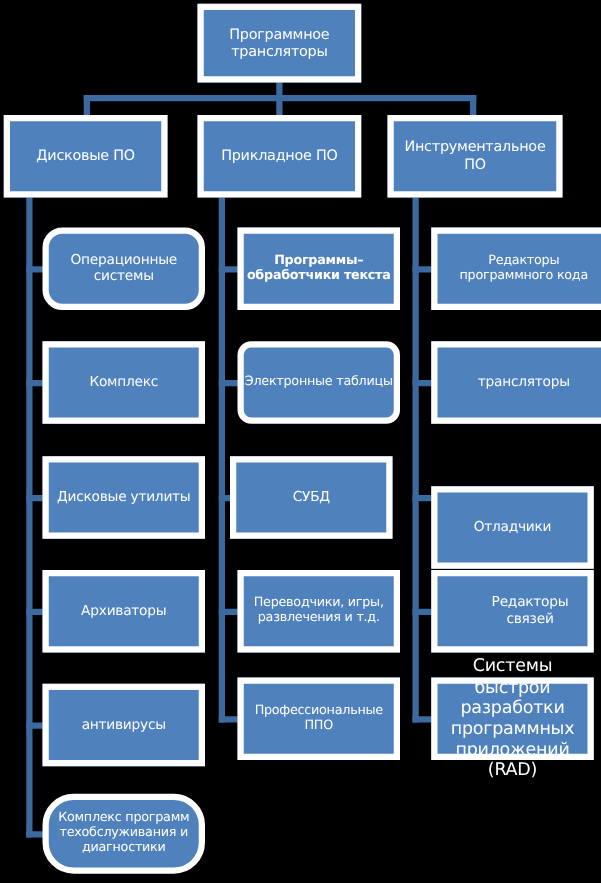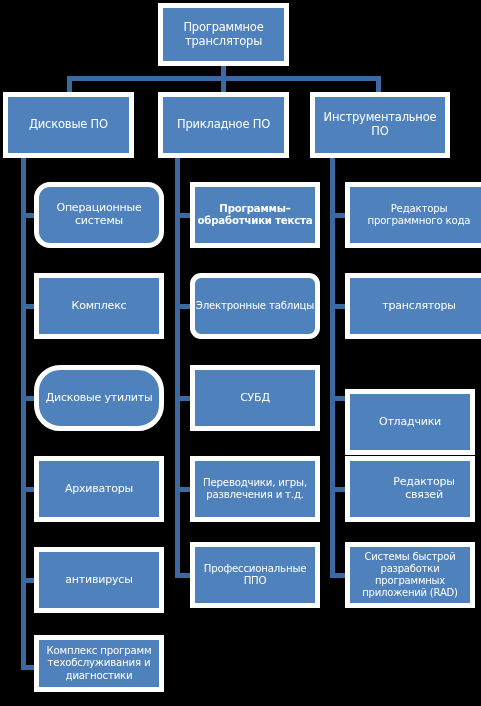--- a/index.html
+++ b/index.html
@@ -27,21 +27,21 @@
     color: #FFFFFF;
     line-height: 1.18;
     white-space: pre-line;
     letter-spacing: -0.2px;
     z-index: 3;
   }
   .node.root     { font-size: 11.5px; }
   .node.branch   { font-size: 11.5px; }
   .node.leaf     { font-size: 11px; }
   .node.leaf-sm  { font-size: 10.2px; }
-  .node.leaf-xs  { font-size: 10px; }
+  .node.leaf-xs  { font-size: 14px; }
   .conn {
     position: absolute;
     background: #3B6AA0;
     z-index: 1;
   }
 </style>
 </head>
 <body>
 
 <div id="canvas">
@@ -79,31 +79,31 @@
   <div class="node root" style="left:158px; top:3px; width:131px; height:63px;">Программное
 трансляторы</div>
 
   <div class="node branch" style="left:3px; top:92px; width:131px; height:66px;">Дисковые ПО</div>
   <div class="node branch" style="left:158px; top:92px; width:131px; height:66px;">Прикладное ПО</div>
   <div class="node branch" style="left:310px; top:92px; width:140px; height:66px;">Инструментальное ПО</div>
 
   <div class="node leaf" style="left:34px; top:182px; width:130px; height:66px;border-radius:16px;">Операционные
 системы</div>
   <div class="node leaf" style="left:34px; top:273px; width:130px; height:66px;">Комплекс</div>
-  <div class="node leaf" style="left:34px; top:365px; width:130px; height:66px;border-radius:26px;">Дисковые утилиты</div>
+  <div class="node leaf" style="left:34px; top:365px; width:130px; height:66px;">Дисковые утилиты</div>
   <div class="node leaf" style="left:34px; top:456px; width:130px; height:66px;">Архиваторы</div>
   <div class="node leaf" style="left:34px; top:547px; width:130px; height:66px;">антивирусы</div>
-  <div class="node leaf leaf-sm" style="left:34px; top:635px; width:130px; height:57px;">Комплекс программ
+  <div class="node leaf leaf-sm" style="left:34px; top:635px; width:130px; height:64px;border-radius:25px;">Комплекс программ
 техобслуживания и
 диагностики</div>
 
   <div class="node leaf leaf-sm" style="left:190px; top:182px; width:130px; height:66px;font-weight:bold;">Программы–
 обработчики текста</div>
   <div class="node leaf leaf-sm" style="left:190px; top:273px; width:130px; height:66px;border-radius:11px;">Электронные таблицы</div>
-  <div class="node leaf" style="left:190px; top:365px; width:130px; height:66px;">СУБД</div>
+  <div class="node leaf" style="left:184px; top:365px; width:130px; height:66px;">СУБД</div>
   <div class="node leaf leaf-sm" style="left:190px; top:456px; width:130px; height:66px;">Переводчики, игры,
 развлечения и т.д.</div>
   <div class="node leaf leaf-sm" style="left:190px; top:542px; width:130px; height:66px;">Профессиональные
 ППО</div>
 
   <div class="node leaf leaf-sm" style="left:345px; top:182px; width:148px; height:66px;">Редакторы
 программного кода</div>
   <div class="node leaf" style="left:345px; top:273px; width:148px; height:66px;">трансляторы</div>
   <div class="node leaf" style="left:345px; top:365px; width:130px; height:66px;margin-top:24px;">Отладчики</div>
   <div class="node leaf" style="left:345px; top:456px; width:130px; height:66px;padding-left:28px;">Редакторы связей</div>

